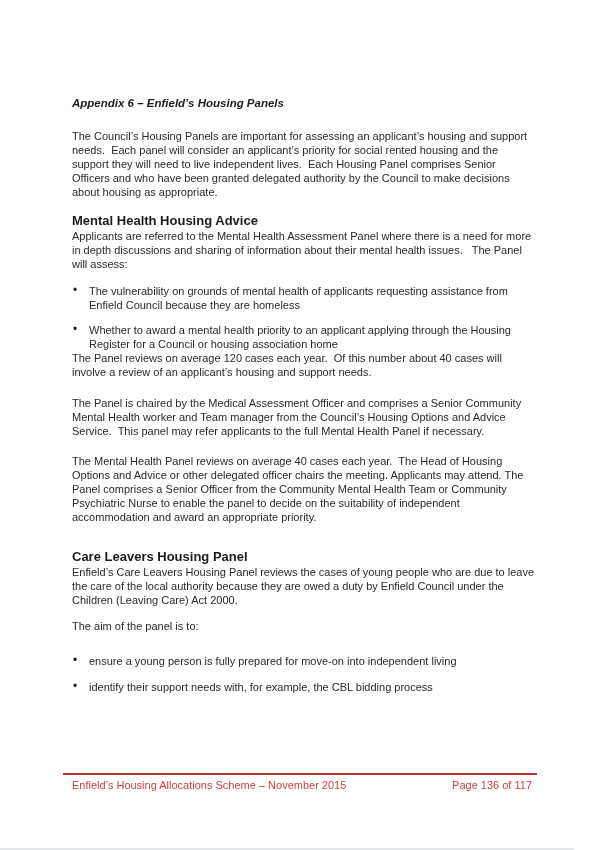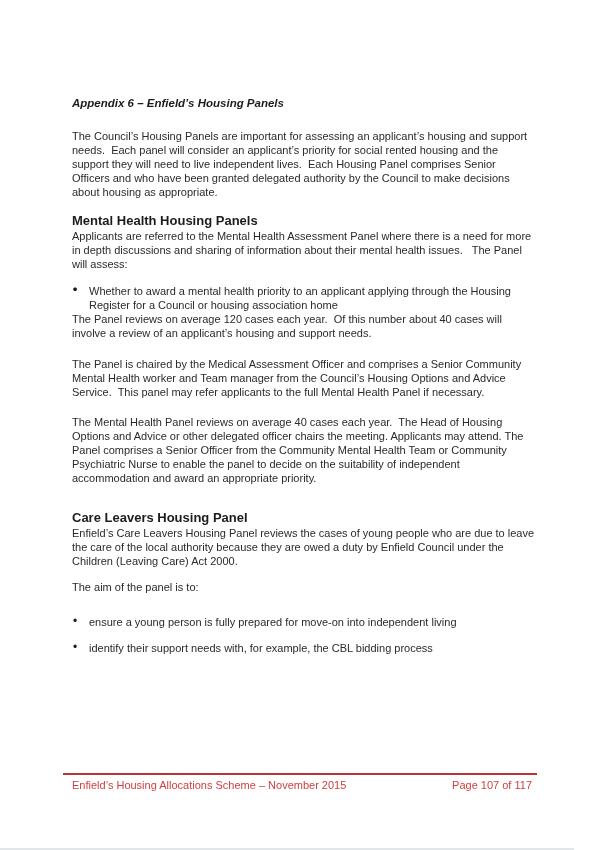--- a/index.html
+++ b/index.html
@@ -87,27 +87,28 @@
 </head>
 <body>
 
 <div class="page">
   <div class="content">
 
     <h1 class="appendix">Appendix 6 – Enfield’s Housing Panels</h1>
 
     <p class="mb26">The Council’s Housing Panels are important for assessing an applicant’s housing and support needs.&nbsp; Each panel will consider an applicant’s priority for social rented housing and the support they will need to live independent lives.&nbsp; Each Housing Panel comprises Senior Officers and who have been granted delegated authority by the Council to make decisions about housing as appropriate.</p>
 
-    <h2 class="section mb17">Mental Health Housing Panels</h2>
+    <h2 class="section mb17">Mental Health Housing Advice</h2>
 
     <p class="mb13">Applicants are referred to the Mental Health Assessment Panel where there is a need for more in depth discussions and sharing of information about their mental health issues.&nbsp;&nbsp; The Panel will assess:</p>
 
     <ul class="bullets mb12">
       <li>
         <span class="bullet">•</span>
+        <span>The vulnerability on grounds of mental health of applicants requesting assistance from Enfield Council because they are homeless</span>
       </li>
       <li>
         <span class="bullet">•</span>
         <span>Whether to award a mental health priority to an applicant applying through the Housing Register for a Council or housing association home</span>
       </li>
     </ul>
 
     <p class="mb17">The Panel reviews on average 120 cases each year.&nbsp; Of this number about 40 cases will involve a review of an applicant’s housing and support needs.</p>
 
     <p class="mb16">The Panel is chaired by the Medical Assessment Officer and comprises a Senior Community Mental Health worker and Team manager from the Council’s Housing Options and Advice Service.&nbsp; This panel may refer applicants to the full Mental Health Panel if necessary.</p>
@@ -129,16 +130,16 @@
         <span class="bullet">•</span>
         <span>identify their support needs with, for example, the CBL bidding process</span>
       </li>
     </ul>
 
   </div>
 
   <div class="footer">
     <div class="footer-row">
       <span>Enfield’s Housing Allocations Scheme – November 2015</span>
-      <span>Page 107 of 117</span>
+      <span>Page 136 of 117</span>
     </div>
   </div>
 </div>
 
 </body></html>

